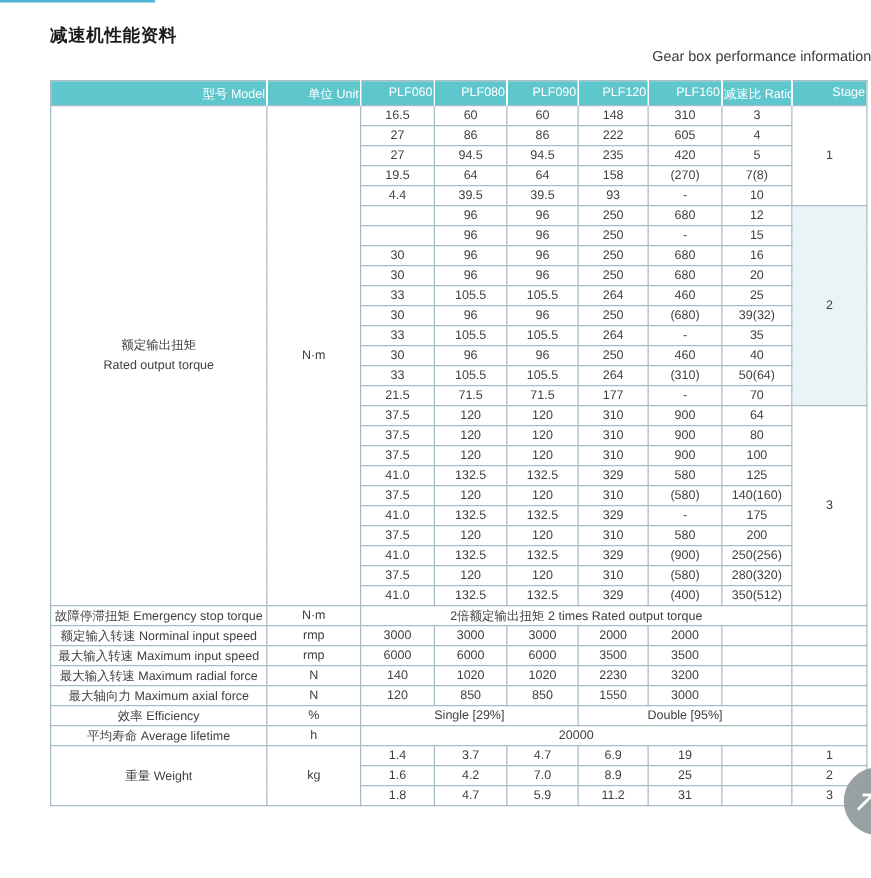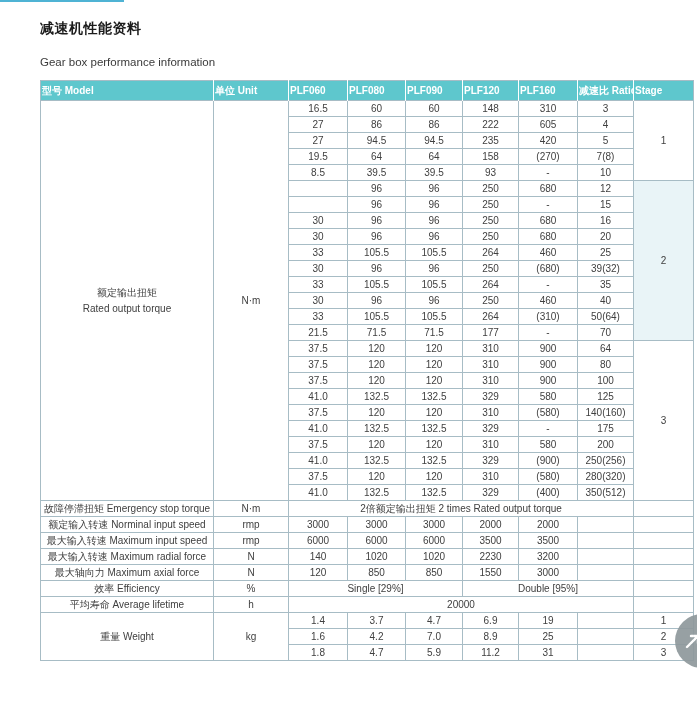--- a/index.html
+++ b/index.html
@@ -20,38 +20,38 @@
     position:relative;
     overflow:hidden;
   }
   .top-strip{
     position:absolute;top:0;left:0;width:124px;height:2px;
     background:var(--top-strip);
   }
   .page{padding:20px 0 0 40px;}
   .title{
     font-size:14px;font-weight:bold;color:#1c1c1c;
-    margin:0 0 18px 0;letter-spacing:0.5px;
-  }
-  .subtitle{font-size:11.5px;color:#3a3a3a;margin:0 0 12px 0;}
+    margin:0 0 2px 0;letter-spacing:0.5px;
+  }
+  .subtitle{font-size:11.5px;color:#3a3a3a;margin:0 0 12px 0;text-align:right;}
   table.perf{
     border-collapse:collapse;
     table-layout:fixed;
     width:653px;
     font-size:10px;
   }
   table.perf th{
     background:var(--header-bg);
     color:#ffffff;
-    font-weight:bold;
+    font-weight:normal;
     font-size:10px;
     height:20px;
     border:none;
     border-left:1px solid rgba(255,255,255,0.9);
-    text-align:left;
+    text-align:right;
     overflow:hidden;
     white-space:nowrap;
   }
   table.perf th:first-child{border-left:none;}
   table.perf td{
     border:1px solid var(--border);
     height:16px;
     padding:0 2px;
     text-align:center;
     overflow:hidden;
@@ -143,21 +143,21 @@
         </tr>
         <tr>
           <td class="stripe">19.5</td>
           <td class="stripe">64</td>
           <td class="stripe">64</td>
           <td class="stripe">158</td>
           <td class="stripe">(270)</td>
           <td class="stripe">7(8)</td>
         </tr>
         <tr>
-          <td>8.5</td>
+          <td>4.4</td>
           <td>39.5</td>
           <td>39.5</td>
           <td>93</td>
           <td>-</td>
           <td>10</td>
         </tr>
         <tr>
           <td class="stripe"></td>
           <td class="stripe">96</td>
           <td class="stripe">96</td>

